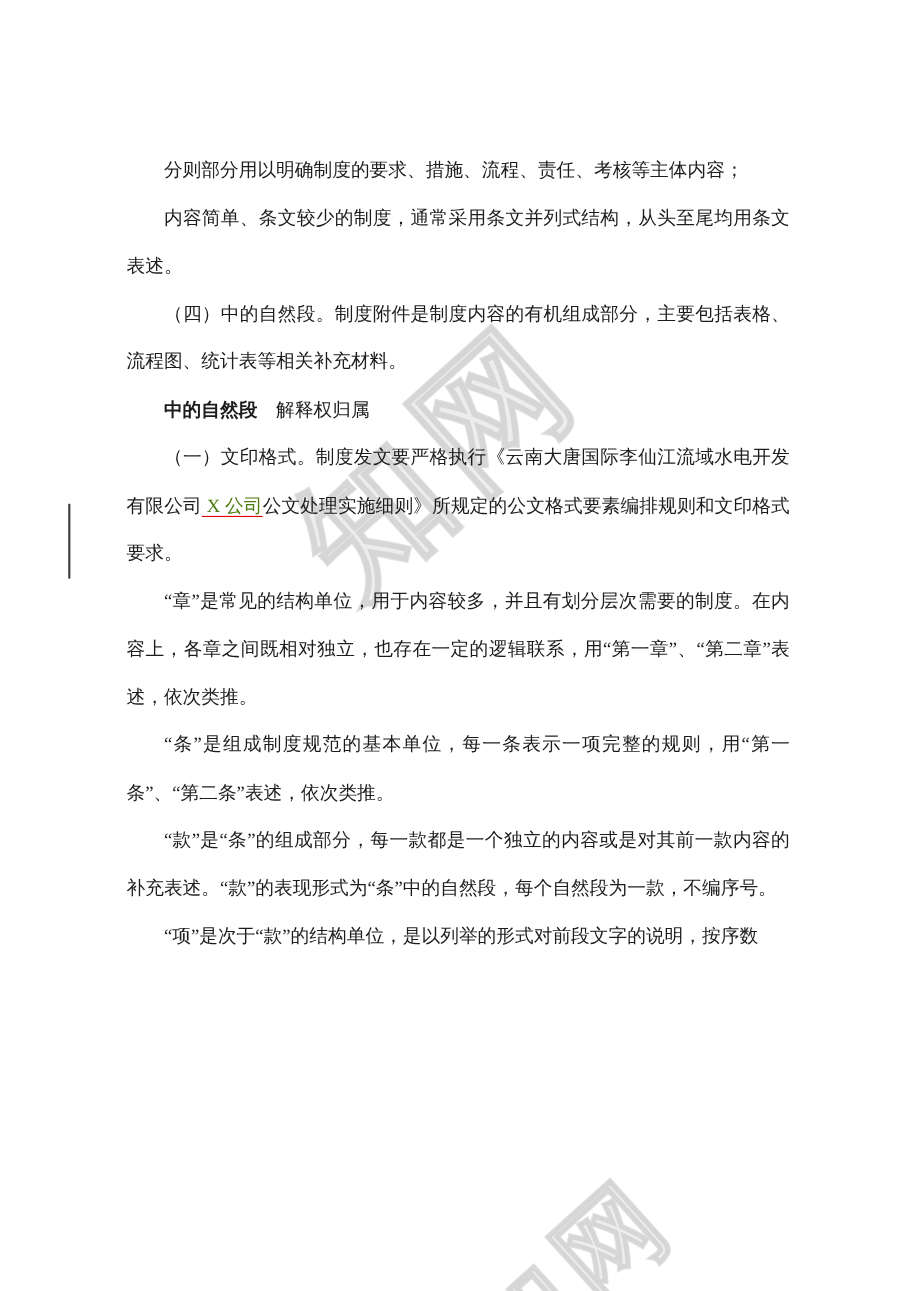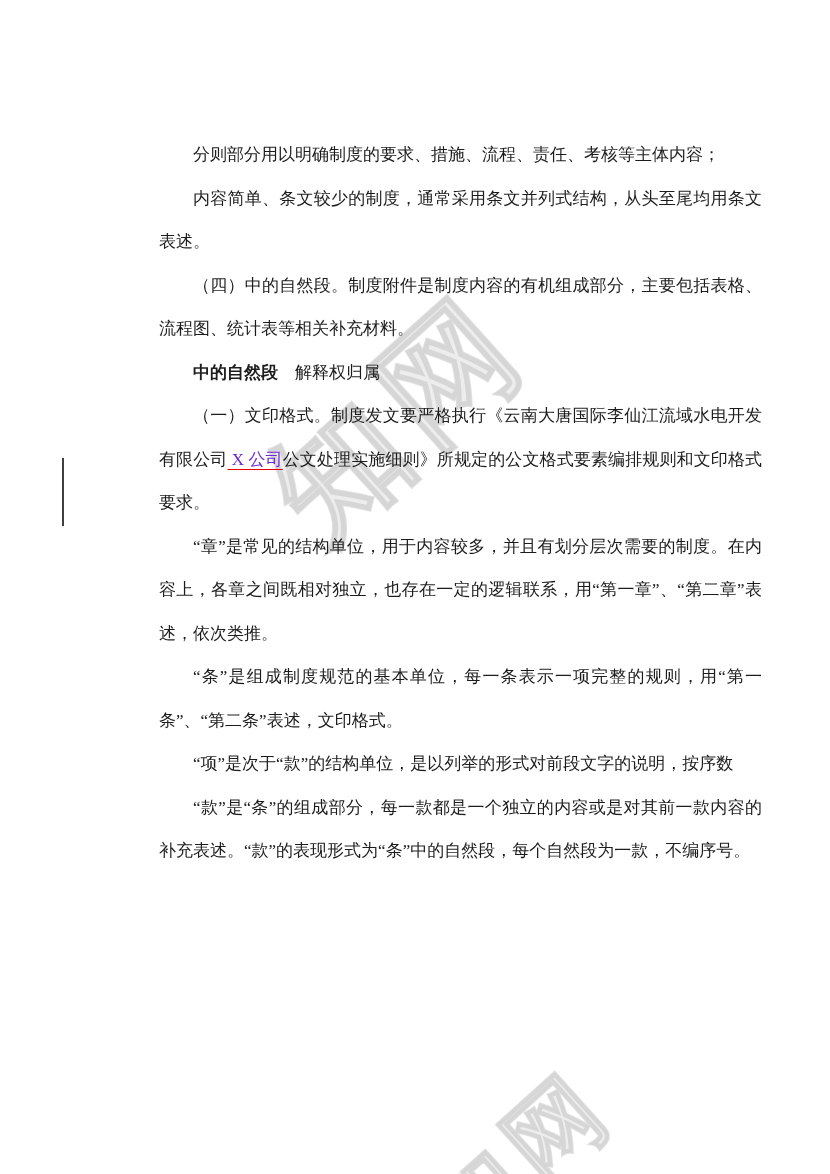--- a/index.html
+++ b/index.html
@@ -21,32 +21,31 @@
   }
   .doc-body {
     position: absolute;
     left: 115px;
     top: 133px;
     width: 603px;
     font-size: 17px;
     line-height: 43.5px;
     text-align: justify;
     z-index: 2;
-    margin-left: 44px;
   }
   p.para {
     margin: 0;
     padding: 0;
     text-indent: 2em;
     word-break: break-all;
   }
   .run.normal { font-weight: normal; }
   .run.bold { font-weight: bold; }
   .run.red {
-    color: #6d28d9;
+    color: #4d7c0f;
     text-decoration: underline;
     text-decoration-color: #e30000;
     text-underline-offset: 4px;
     font-family: Liberation Serif, serif;
   }
   .watermark {
     position: absolute;
     z-index: 1;
     pointer-events: none;
     font-family: "DejaVu Sans", sans-serif;
@@ -93,18 +92,18 @@
 
   <div class="change-bar"></div>
 
   <div class="doc-body">
       <p class="para"><span class="run normal">分则部分用以明确制度的要求、措施、流程、责任、考核等主体内容；</span></p>
       <p class="para"><span class="run normal">内容简单、条文较少的制度，通常采用条文并列式结构，从头至尾均用条文表述。</span></p>
       <p class="para"><span class="run normal">（四）中的自然段。制度附件是制度内容的有机组成部分，主要包括表格、流程图、统计表等相关补充材料。</span></p>
       <p class="para"><span class="run bold">中的自然段</span><span class="run normal">　解释权归属</span></p>
       <p class="para"><span class="run normal">（一）文印格式。制度发文要严格执行《云南大唐国际李仙江流域水电开发有限公司</span><span class="run red"> X 公司</span><span class="run normal">公文处理实施细则》所规定的公文格式要素编排规则和文印格式要求。</span></p>
       <p class="para"><span class="run normal">“章”是常见的结构单位，用于内容较多，并且有划分层次需要的制度。在内容上，各章之间既相对独立，也存在一定的逻辑联系，用“第一章”、“第二章”表述，依次类推。</span></p>
-      <p class="para"><span class="run normal">“条”是组成制度规范的基本单位，每一条表示一项完整的规则，用“第一条”、“第二条”表述，文印格式。</span></p>
+      <p class="para"><span class="run normal">“条”是组成制度规范的基本单位，每一条表示一项完整的规则，用“第一条”、“第二条”表述，依次类推。</span></p>
+      <p class="para"><span class="run normal">“款”是“条”的组成部分，每一款都是一个独立的内容或是对其前一款内容的补充表述。“款”的表现形式为“条”中的自然段，每个自然段为一款，不编序号。</span></p>
       <p class="para"><span class="run normal">“项”是次于“款”的结构单位，是以列举的形式对前段文字的说明，按序数</span></p>
-      <p class="para"><span class="run normal">“款”是“条”的组成部分，每一款都是一个独立的内容或是对其前一款内容的补充表述。“款”的表现形式为“条”中的自然段，每个自然段为一款，不编序号。</span></p>
     </div>
 
 </div>
 
 </body></html>

